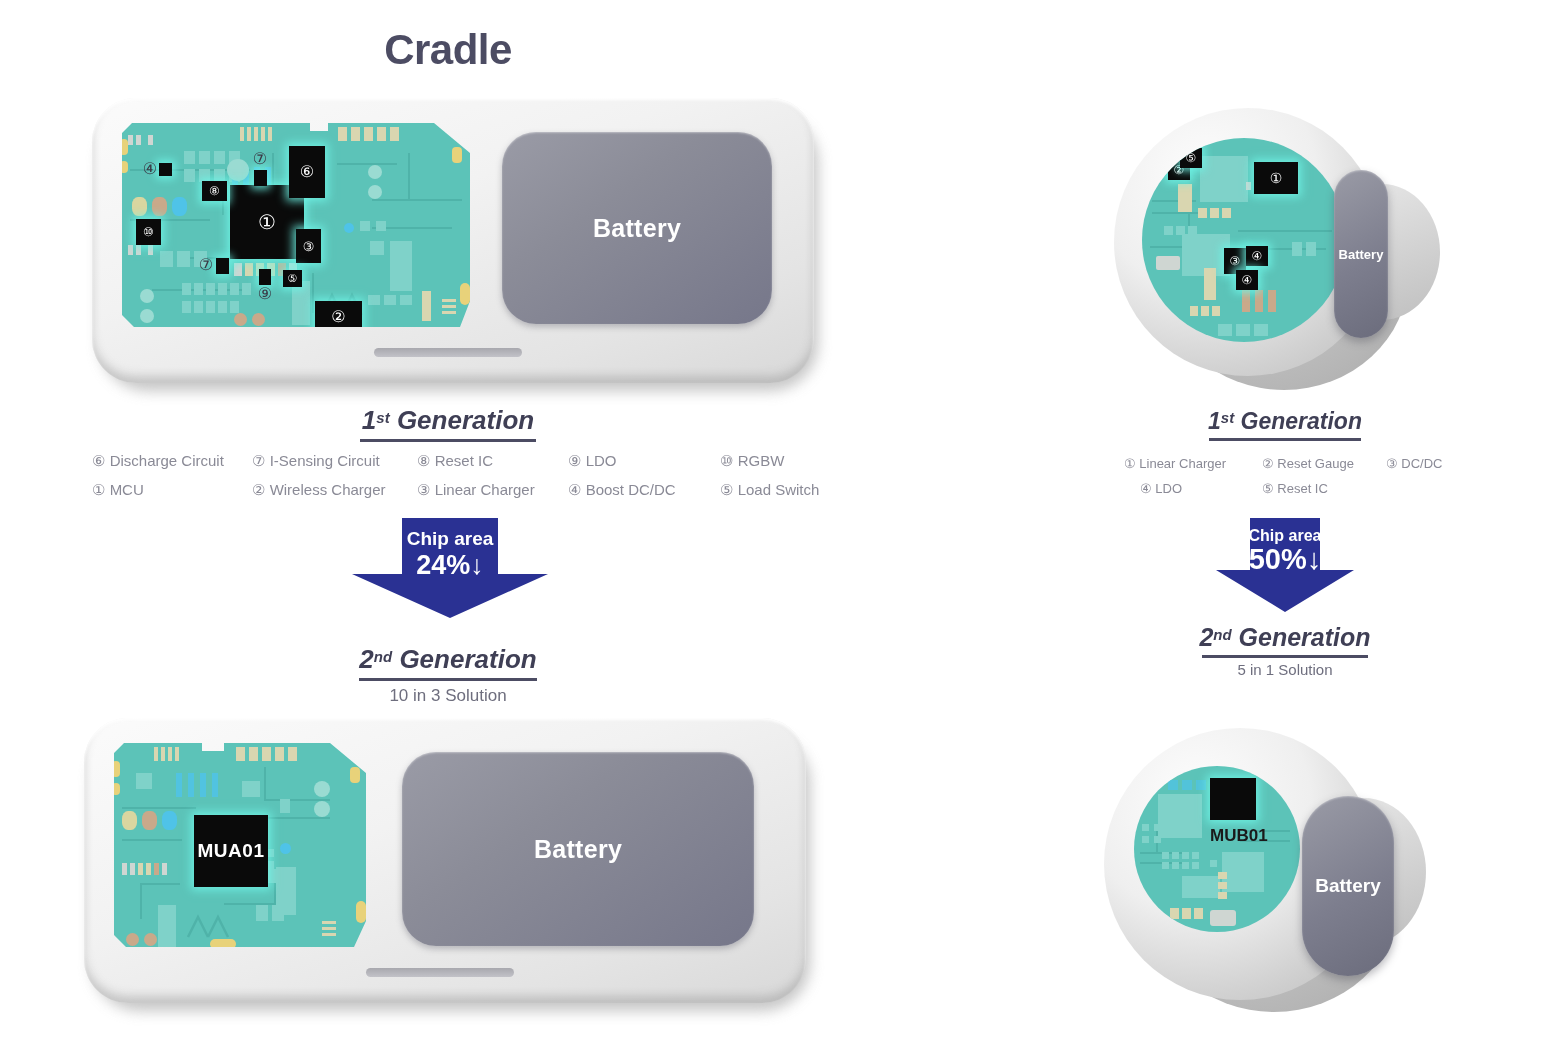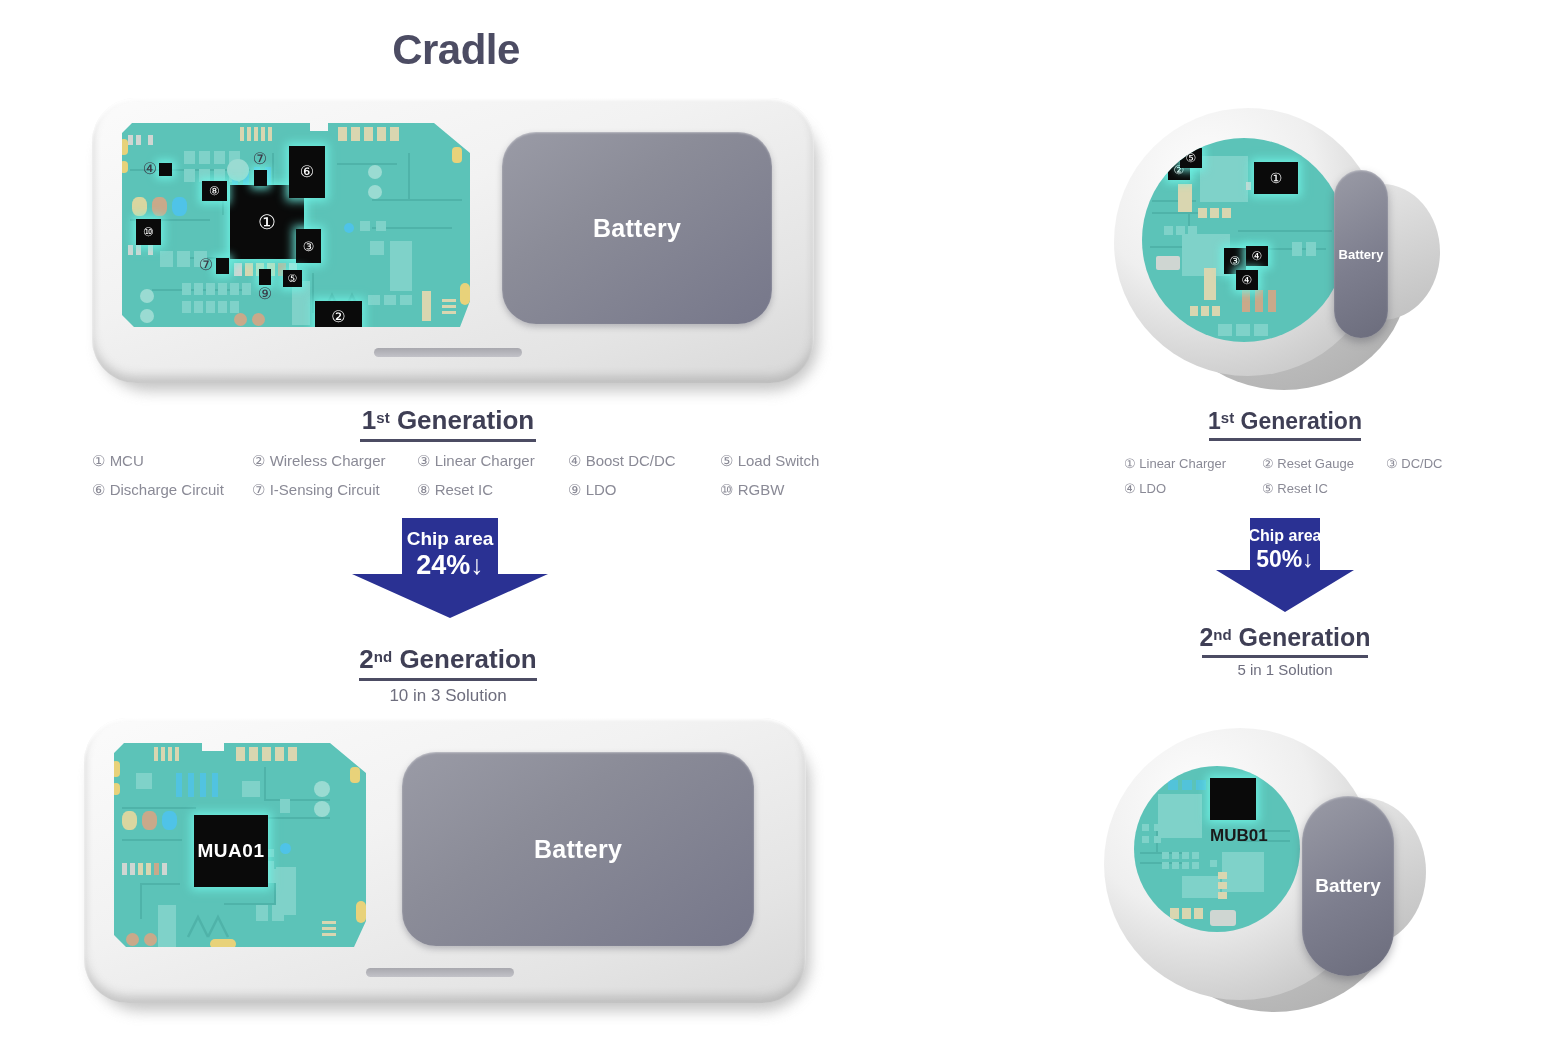--- a/index.html
+++ b/index.html
@@ -4,21 +4,21 @@
 <style>
   html,body{margin:0;padding:0;background:#ffffff;}
   body{width:1541px;height:1051px;position:relative;overflow:hidden;
        font-family:"Liberation Sans", sans-serif;color:#4a4a5c;}
   .stage{position:absolute;left:0;top:0;width:1541px;height:1051px;}
 
   
   .main-title{position:absolute;font-size:42px;font-weight:bold;color:#4c4c63;
               letter-spacing:-.5px;text-align:center;}
   .gen-head{position:absolute;text-align:center;}
-  .gen-head .gt{font-size:26px;font-weight:bold;color:#3f3f55;white-space:nowrap;}
+  .gen-head .gt{font-size:26px;font-weight:bold;color:#3f3f55;white-space:nowrap;font-style:italic;}
   .gen-head .gt sup{font-size:15px;font-weight:bold;vertical-align:6px;}
   .gen-head .gline{height:3px;background:#4c4c63;margin:3px auto 0;}
   .gen-sub{position:absolute;text-align:center;font-size:17px;color:#6e6e7e;}
 
   
   .legend{position:absolute;}
   .legend .row{position:relative;height:29px;}
   .legend .cell{position:absolute;font-size:15px;color:#8a8a96;white-space:nowrap;}
   .legend .cell b{font-weight:normal;}
   .legend.small .cell{font-size:13px;}
@@ -78,21 +78,21 @@
         background:linear-gradient(150deg,#9a9ba6,#7d7e8e 55%,#6b6c7c);
         box-shadow:0 4px 8px rgba(80,80,90,.4), inset 0 1px 2px rgba(255,255,255,.35);
         display:flex;align-items:center;justify-content:center;}
   .eb-batt span{color:#fff;font-weight:bold;}
 </style>
 </head>
 <body>
 
 <div class="stage">
 
-  <div class="main-title" style="left:256px;top:26px;width:400px;">
+  <div class="main-title" style="left:248px;top:26px;width:400px;">
     <span>Cradle</span>
   </div>
 
   <div class="cradle" style="left:92px;top:98px;width:722px;height:285px;">
     <div class="shadow"></div>
     <div class="body"></div>
     <div class="lipbar" style="left:282px;top:250px;width:148px;height:9px;"></div>
 
     <div class="pcb" style="left:30px;top:25px;width:348px;height:204px;
                 clip-path:polygon(0 10px,10px 0,188px 0,188px 8px,206px 8px,206px 0,312px 0,348px 30px,348px 178px,338px 204px,12px 204px,0 192px);">
@@ -239,50 +239,50 @@
     <div class="gt">
       <span>1</span><sup>st</sup>
       <span>Generation</span>
     </div>
     <div class="gline" style="width:176px;"></div>
   </div>
 
   <div class="legend" style="left:92px;top:452px;width:730px;">
     <div class="row">
       <div class="cell" style="left:0px;">
+        <b>⑥</b>&nbsp;<span>Discharge Circuit</span>
+      </div>
+      <div class="cell" style="left:160px;">
+        <b>⑦</b>&nbsp;<span>I-Sensing Circuit</span>
+      </div>
+      <div class="cell" style="left:325px;">
+        <b>⑧</b>&nbsp;<span>Reset IC</span>
+      </div>
+      <div class="cell" style="left:476px;">
+        <b>⑨</b>&nbsp;<span>LDO</span>
+      </div>
+      <div class="cell" style="left:628px;">
+        <b>⑩</b>&nbsp;<span>RGBW</span>
+      </div>
+    </div>
+    <div class="row">
+      <div class="cell" style="left:0px;">
         <b>①</b>&nbsp;<span>MCU</span>
       </div>
       <div class="cell" style="left:160px;">
         <b>②</b>&nbsp;<span>Wireless Charger</span>
       </div>
       <div class="cell" style="left:325px;">
         <b>③</b>&nbsp;<span>Linear Charger</span>
       </div>
       <div class="cell" style="left:476px;">
         <b>④</b>&nbsp;<span>Boost DC/DC</span>
       </div>
       <div class="cell" style="left:628px;">
         <b>⑤</b>&nbsp;<span>Load Switch</span>
-      </div>
-    </div>
-    <div class="row">
-      <div class="cell" style="left:0px;">
-        <b>⑥</b>&nbsp;<span>Discharge Circuit</span>
-      </div>
-      <div class="cell" style="left:160px;">
-        <b>⑦</b>&nbsp;<span>I-Sensing Circuit</span>
-      </div>
-      <div class="cell" style="left:325px;">
-        <b>⑧</b>&nbsp;<span>Reset IC</span>
-      </div>
-      <div class="cell" style="left:476px;">
-        <b>⑨</b>&nbsp;<span>LDO</span>
-      </div>
-      <div class="cell" style="left:628px;">
-        <b>⑩</b>&nbsp;<span>RGBW</span>
       </div>
     </div>
   </div>
 
   <div class="arrow-wrap" style="left:352px;top:518px;width:196px;height:100px;">
     <svg width="196" height="100" viewBox="0 0 196 100">
       <polygon points="50,0 146,0 146,56 196,56 98,100 0,56 50,56" fill="#2a3193"></polygon>
     </svg>
     <div class="arrow-txt" style="top:10px;">
       <div class="l1">Chip area</div>
@@ -461,36 +461,36 @@
         <b>①</b>&nbsp;<span>Linear Charger</span>
       </div>
       <div class="cell" style="left:138px;">
         <b>②</b>&nbsp;<span>Reset Gauge</span>
       </div>
       <div class="cell" style="left:262px;">
         <b>③</b>&nbsp;<span>DC/DC</span>
       </div>
     </div>
     <div class="row">
-      <div class="cell" style="left:0px;">
+      <div class="cell" style="left:16px;">
         <b>④</b>&nbsp;<span>LDO</span>
       </div>
       <div class="cell" style="left:138px;">
         <b>⑤</b>&nbsp;<span>Reset IC</span>
       </div>
     </div>
   </div>
 
   <div class="arrow-wrap" style="left:1216px;top:518px;width:138px;height:94px;">
     <svg width="138" height="94" viewBox="0 0 138 94">
       <polygon points="34,0 104,0 104,52 138,52 69,94 0,52 34,52" fill="#2a3193"></polygon>
     </svg>
     <div class="arrow-txt" style="top:8px;">
       <div class="l1" style="font-size:16px;line-height:20px;">Chip area</div>
-      <div class="l2" style="font-size:23px;line-height:26px;">50%↓</div>
+      <div class="l2" style="font-size:29px;line-height:26px;">50%↓</div>
     </div>
   </div>
 
   <div class="gen-head" style="left:1140px;top:623px;width:290px;">
     <div class="gt" style="font-size:25px;">
       <span>2</span><sup>nd</sup>
       <span>Generation</span>
     </div>
     <div class="gline" style="width:166px;"></div>
   </div>

